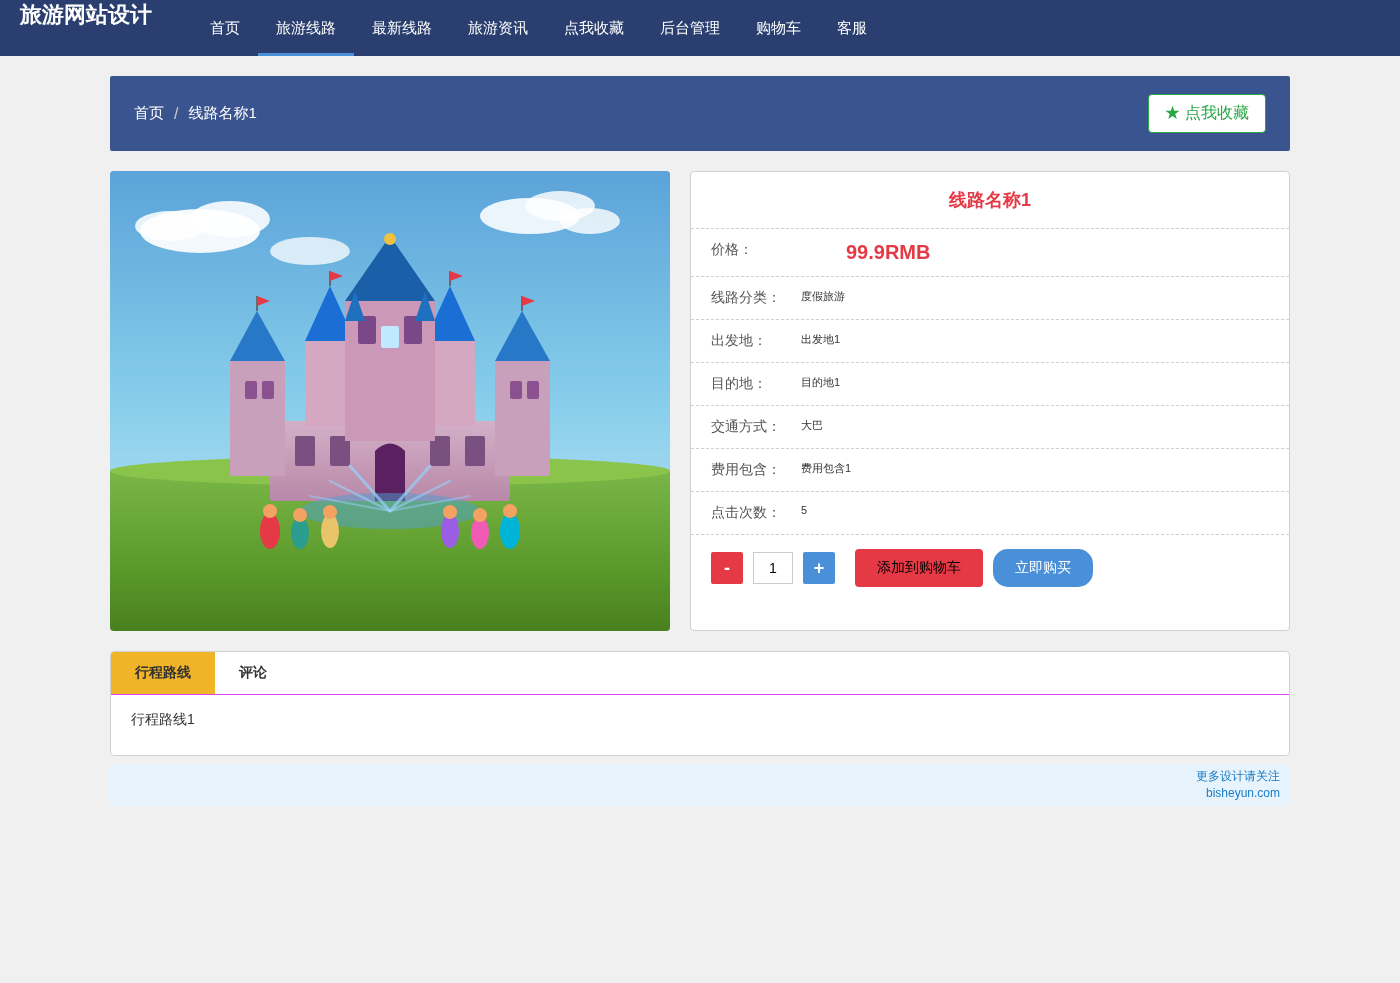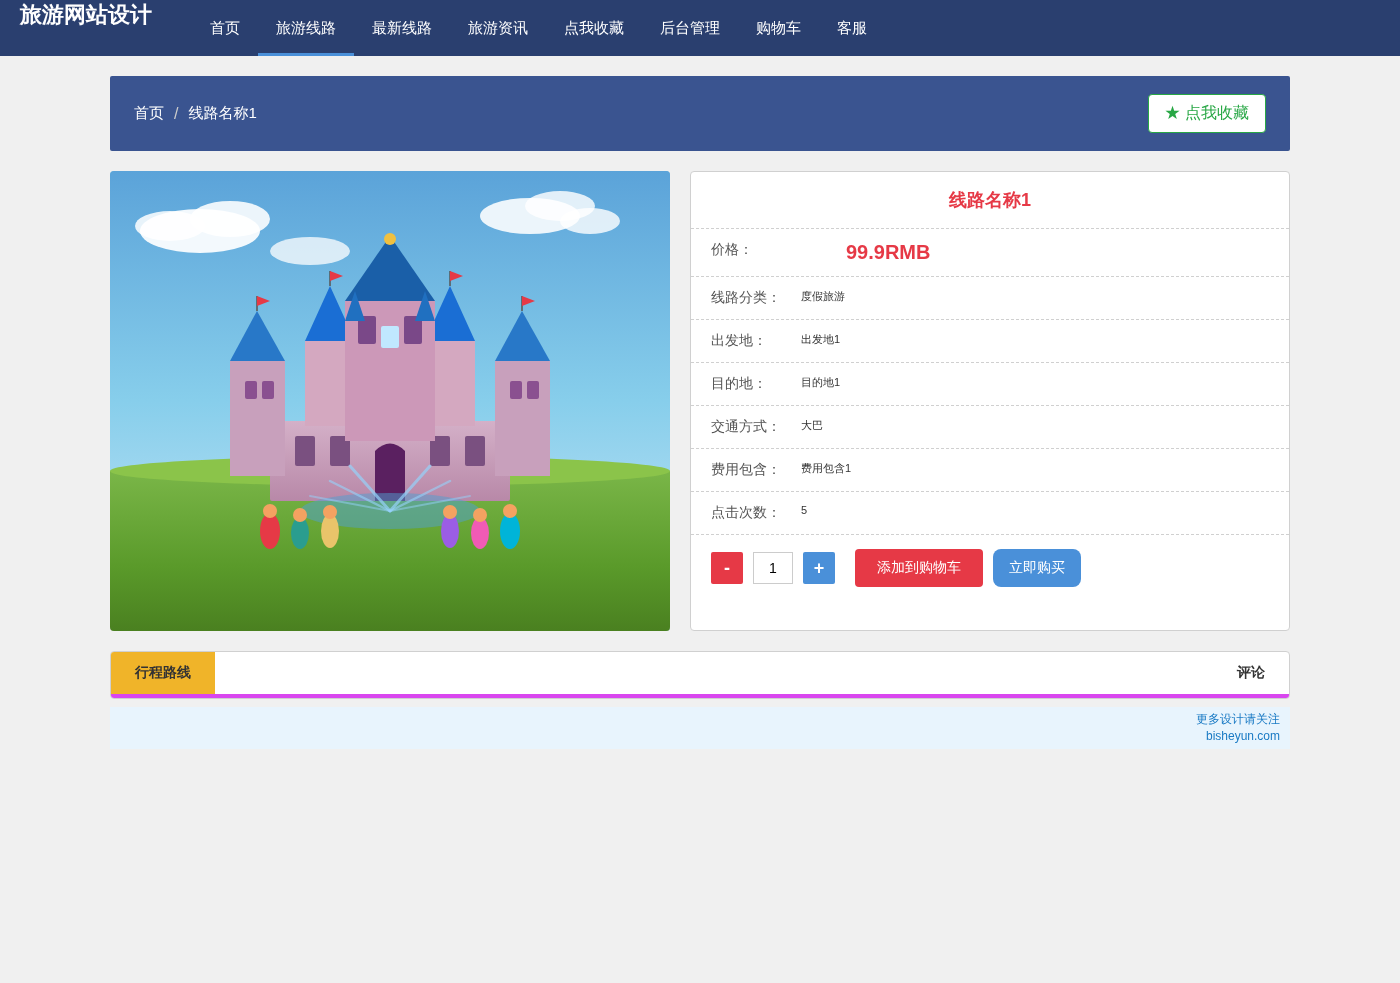--- a/index.html
+++ b/index.html
@@ -172,49 +172,48 @@
     .qty-btn.plus { background: #4a90d9; color: #fff; }
     .qty-input {
       width: 40px;
       height: 32px;
       text-align: center;
       border: 1px solid #ccc;
       font-size: 14px;
     }
     .add-cart-btn {
       background: #e63946;
-      color: #ffffff;
+      color: #000000;
       border: none;
       padding: 10px 22px;
       border-radius: 4px;
       cursor: pointer;
       font-size: 14px;
       margin-left: 10px;
     }
     .buy-now-btn {
       background: #4a90d9;
       color: #fff;
       border: none;
-      padding: 10px 16px;
-      border-radius: 8px;
+      padding: 10px 22px;
+      border-radius: 15px;
       cursor: pointer;
       font-size: 14px;
     }
 
     
     .tabs-section {
       background: #fff;
       border: 1px solid #d0d0d0;
       border-radius: 4px;
       overflow: hidden;
     }
     .tabs-header {
       display: flex;
-      border-bottom: 4px solid #d946ef;
-      justify-content: space-between;
+      border-bottom: 1px solid #d946ef;
     }
     .tab-item {
       padding: 12px 24px;
       cursor: pointer;
       font-size: 14px;
       font-weight: bold;
       color: #333;
     }
     .tab-item.active {
       background: #f0b429;
@@ -432,20 +431,23 @@
         <button class="buy-now-btn">立即购买</button>
       </div>
     </div>
   </div>
 
   <div class="tabs-section">
     <div class="tabs-header">
       <div class="tab-item active">行程路线</div>
       <div class="tab-item">评论</div>
     </div>
+    <div class="tabs-content">
+      <span>行程路线1</span>
+    </div>
   </div>
 
   <div class="watermark">
     <span>更多设计请关注</span>
     <span>bisheyun.com</span>
   </div>
 
 </div>
 
 </body></html>

